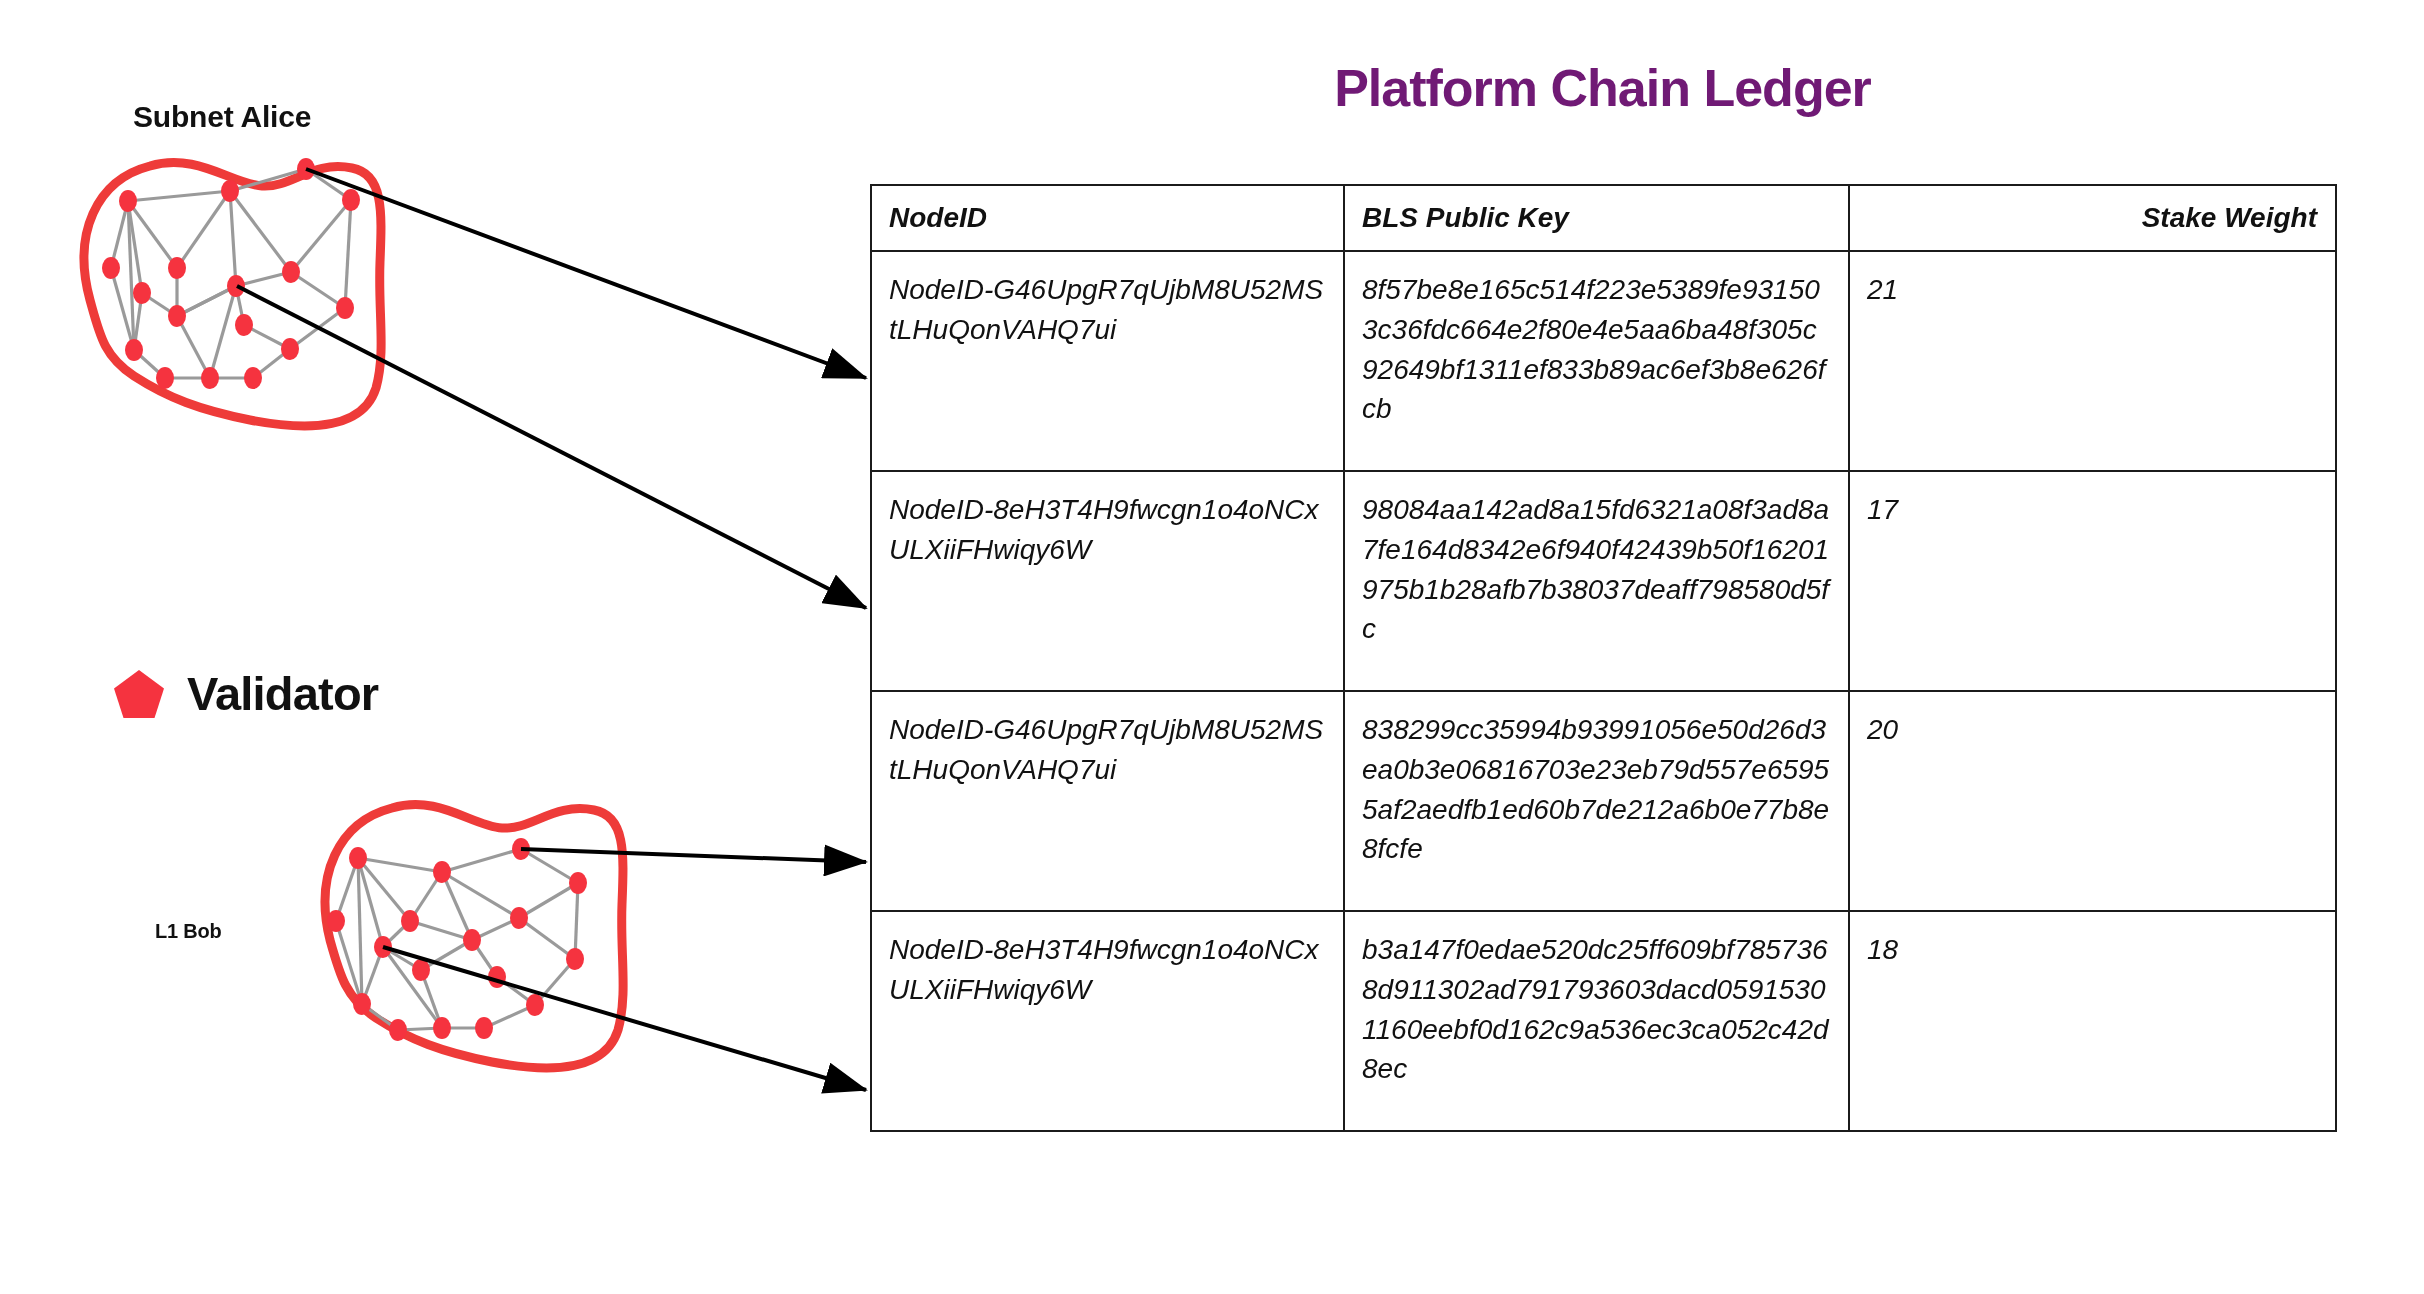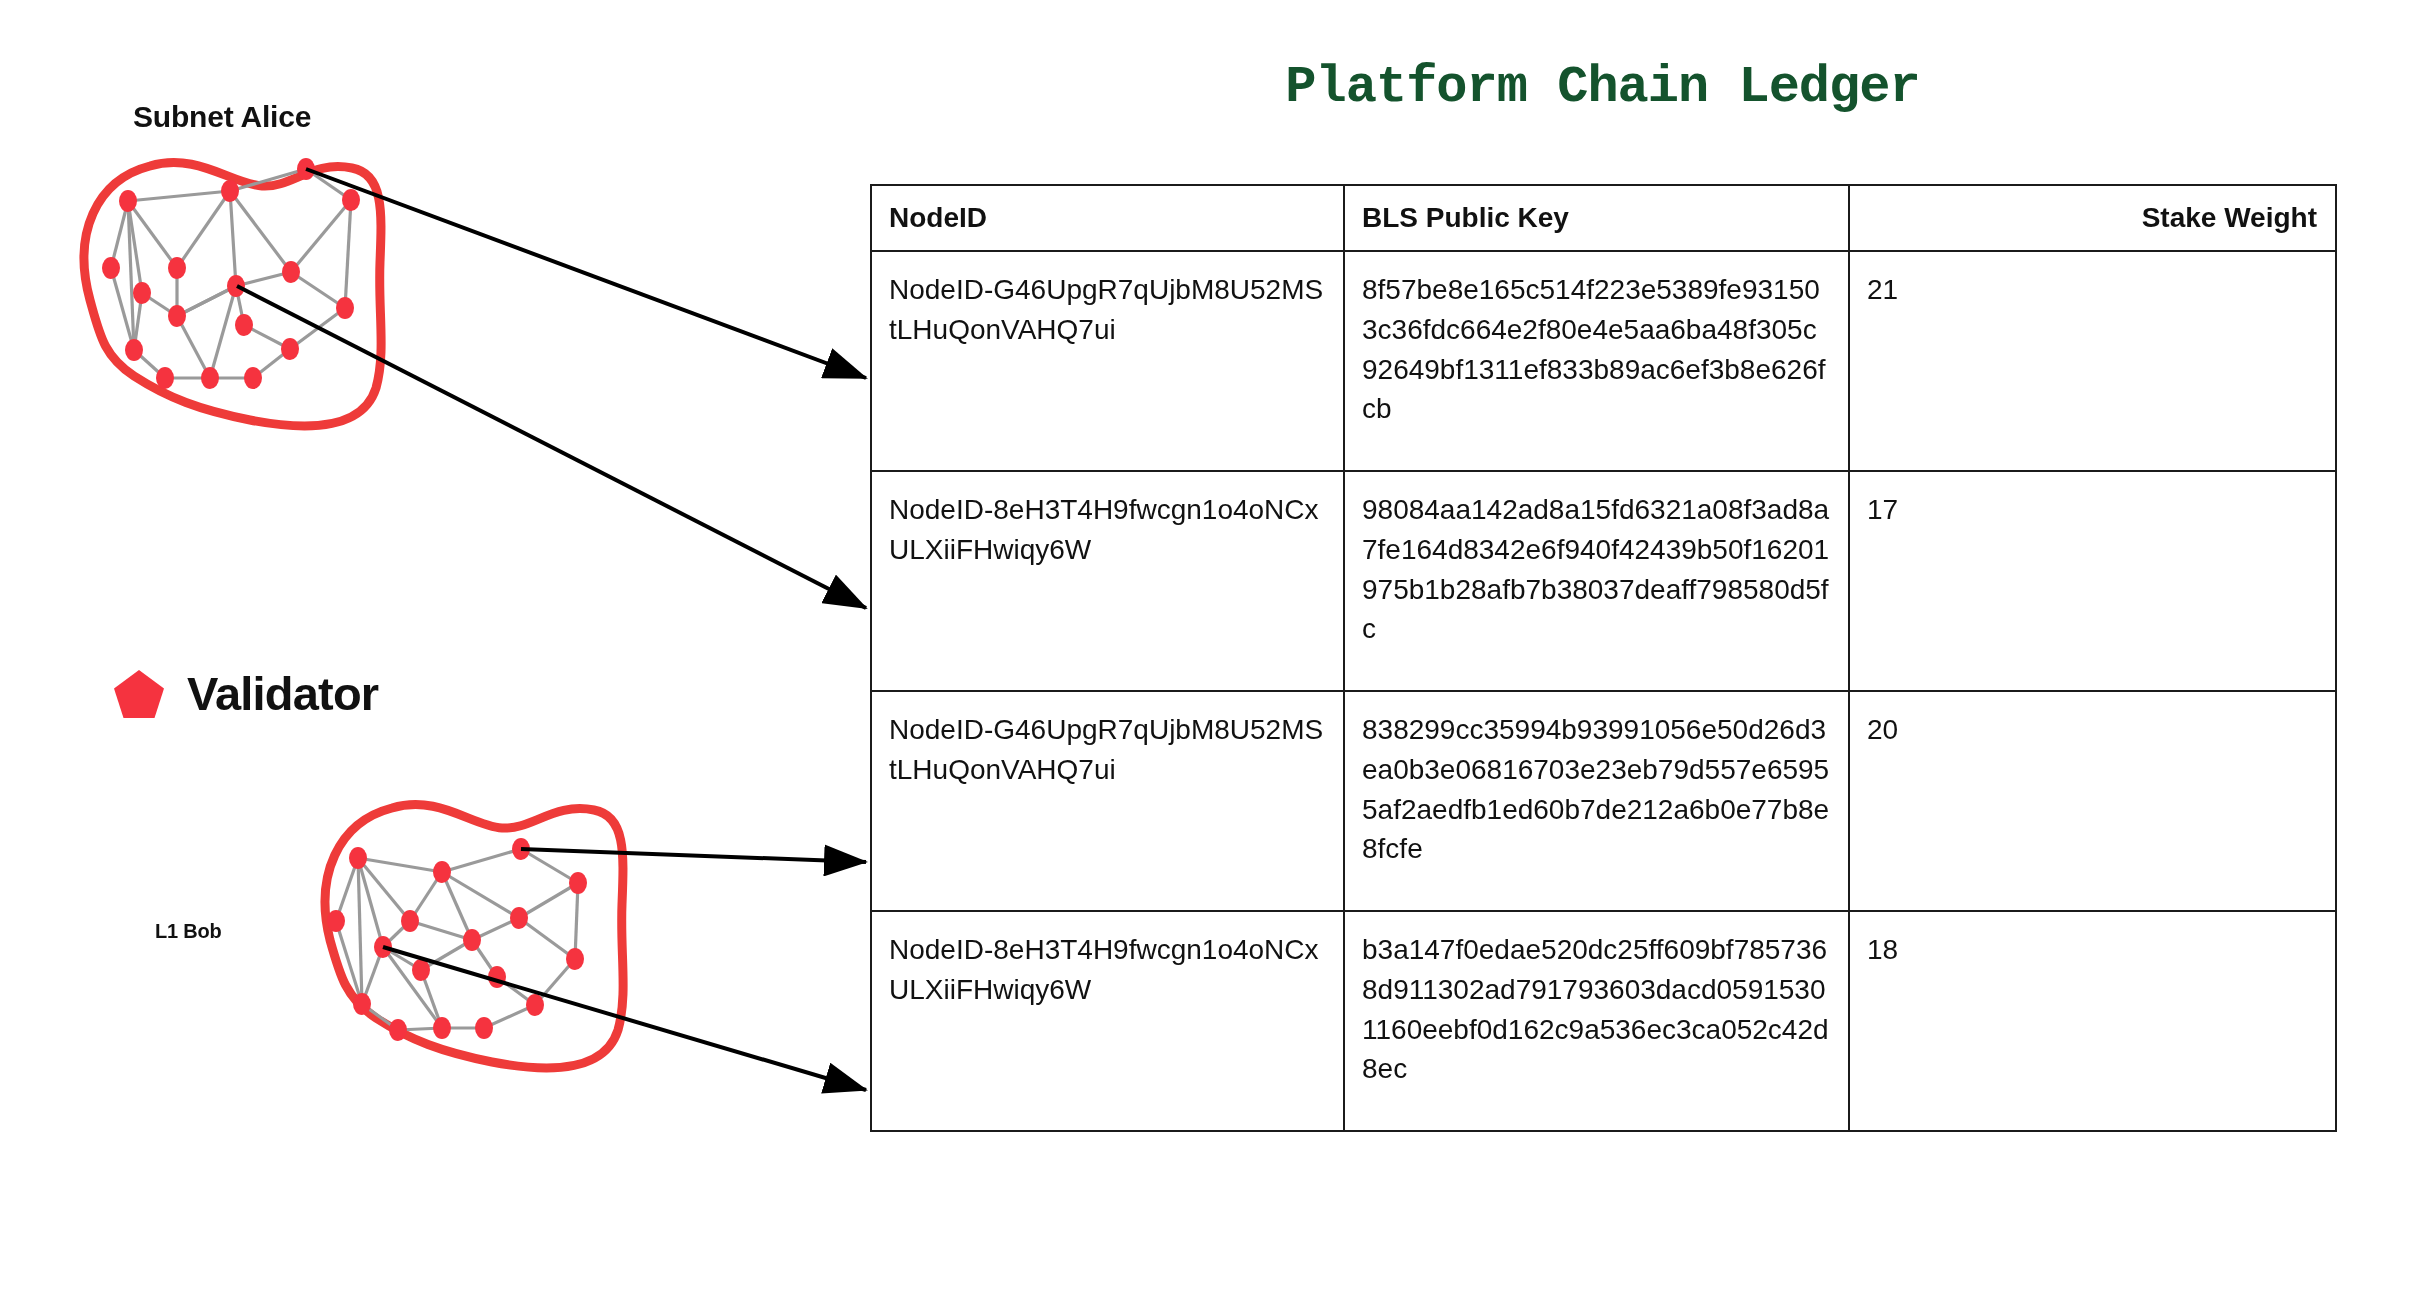--- a/index.html
+++ b/index.html
@@ -69,33 +69,33 @@
   
   #ledger-title {
     position: absolute;
     left: 870px;
     top: 58px;
     width: 1465px;
     text-align: center;
     font-size: 52px;
     font-weight: bold;
     letter-spacing: -1px;
-    color: #14532d;
-    font-family: Liberation Mono, monospace;
+    color: #701a75;
   }
 
   
   #ledger-table {
     position: absolute;
     left: 870px;
     top: 184px;
     width: 1465px;
     border-collapse: collapse;
     table-layout: fixed;
     background: #ffffff;
+    font-style: italic;
   }
   #ledger-table th,
   #ledger-table td {
     border: 2px solid #1b1b1b;
     vertical-align: top;
     padding: 18px 18px 18px 17px;
     font-size: 28px;
     line-height: 1.42;
     color: #111111;
     word-break: break-all;

